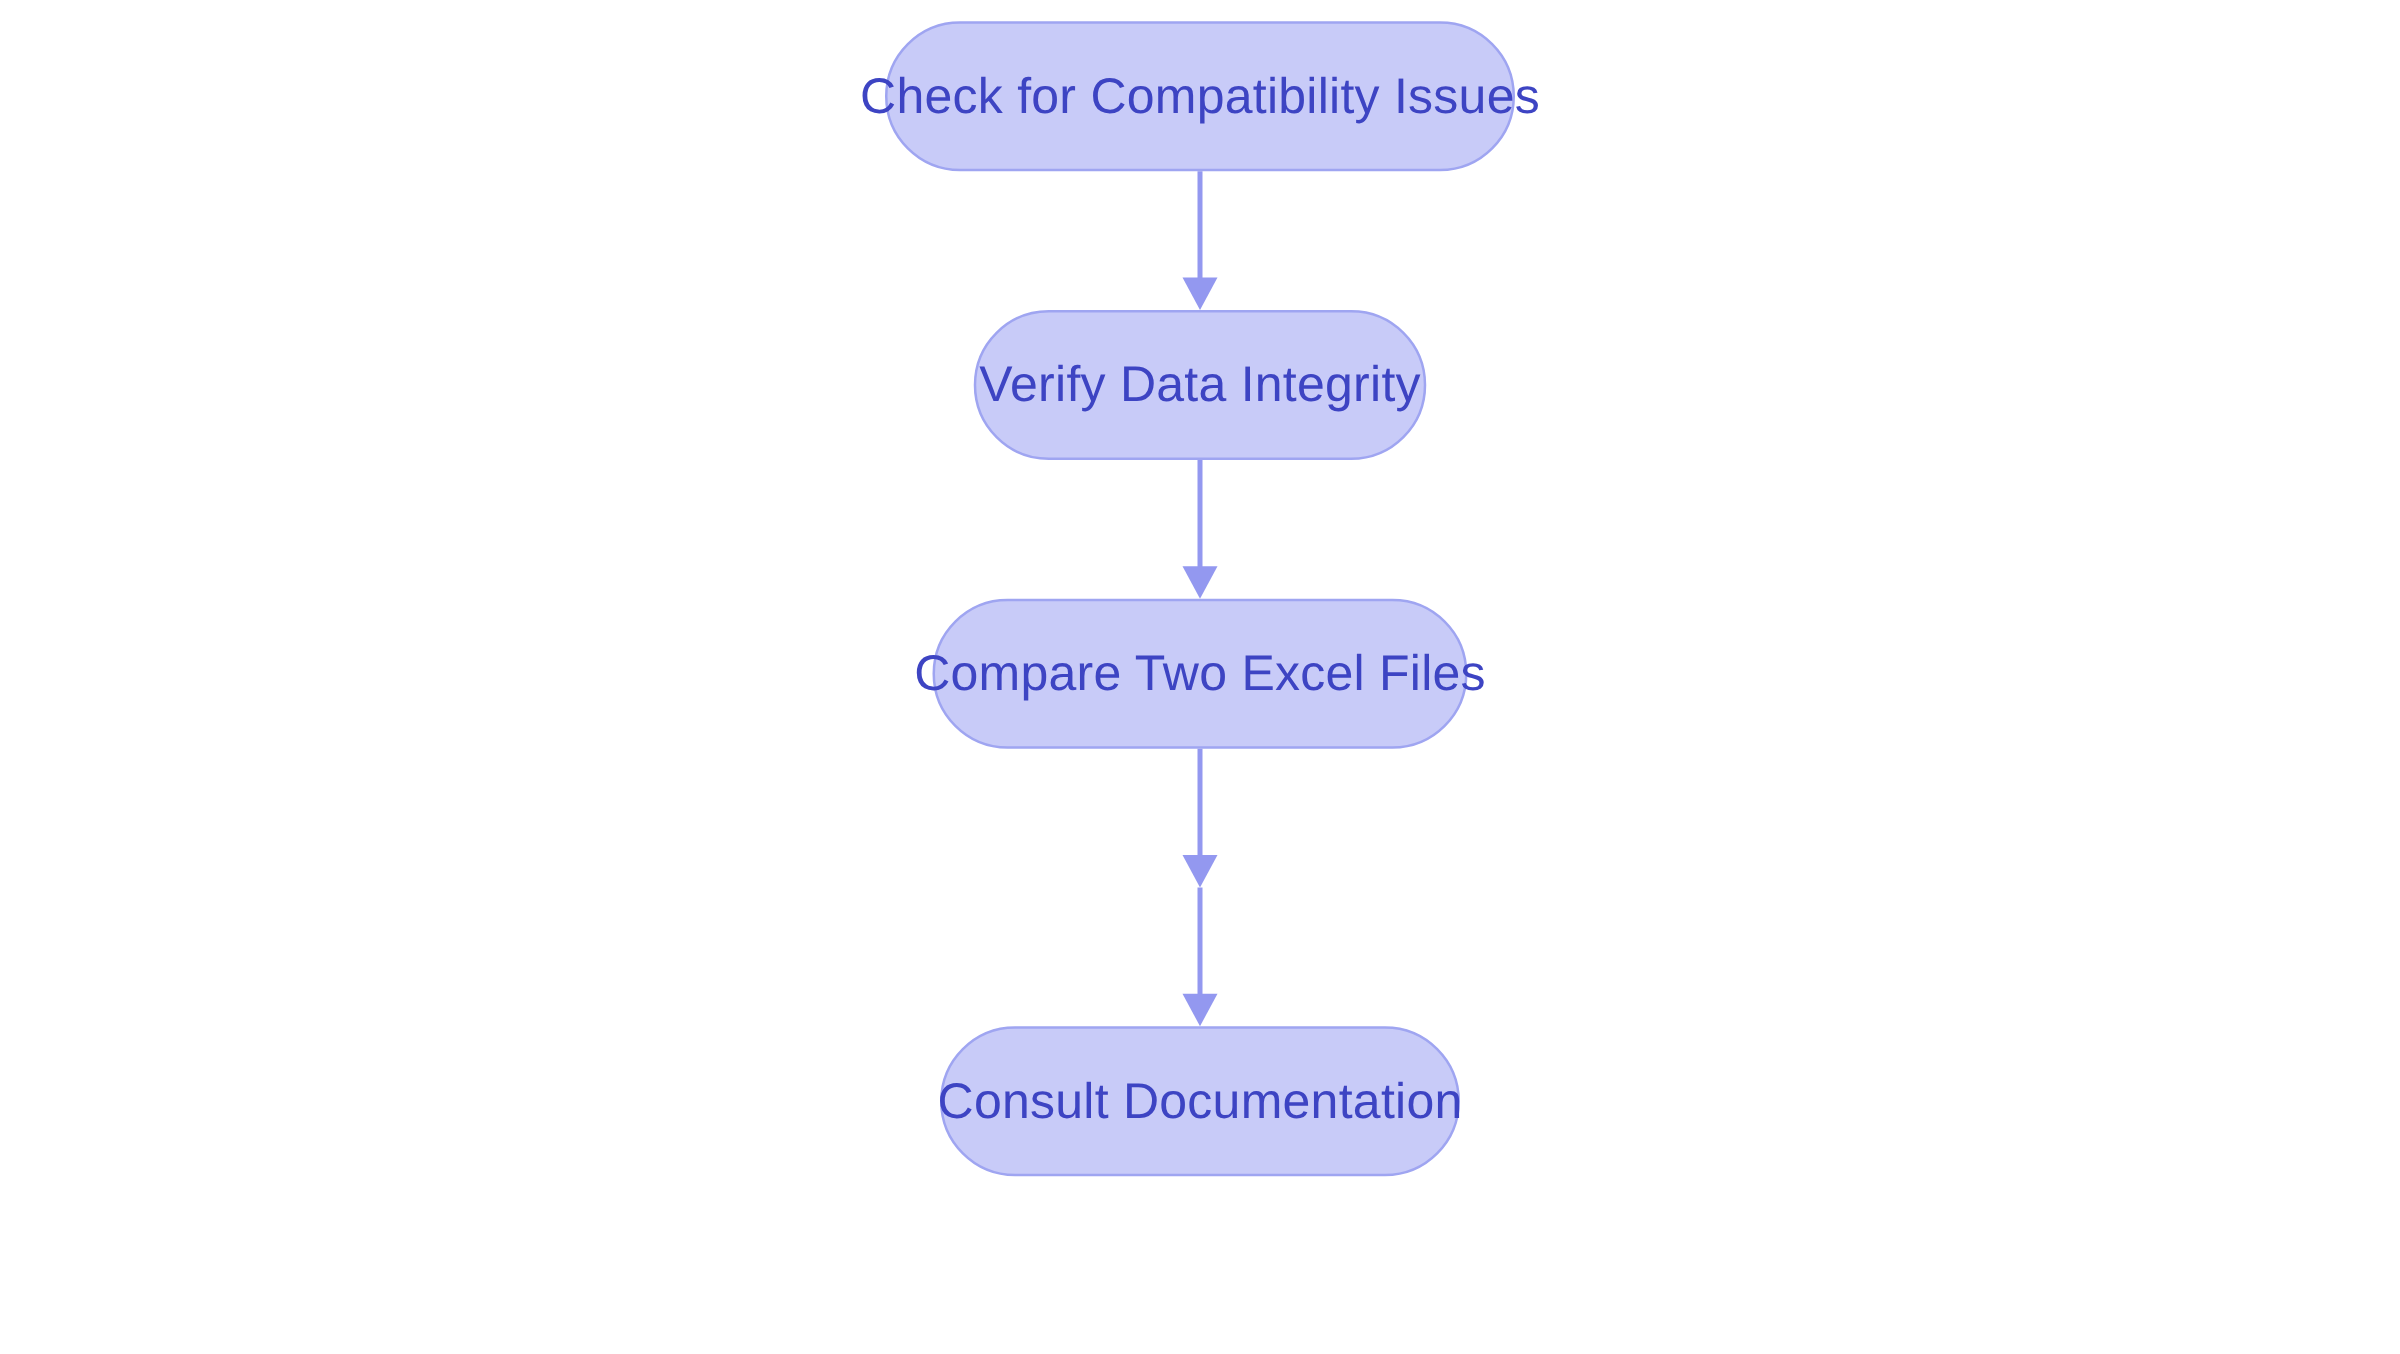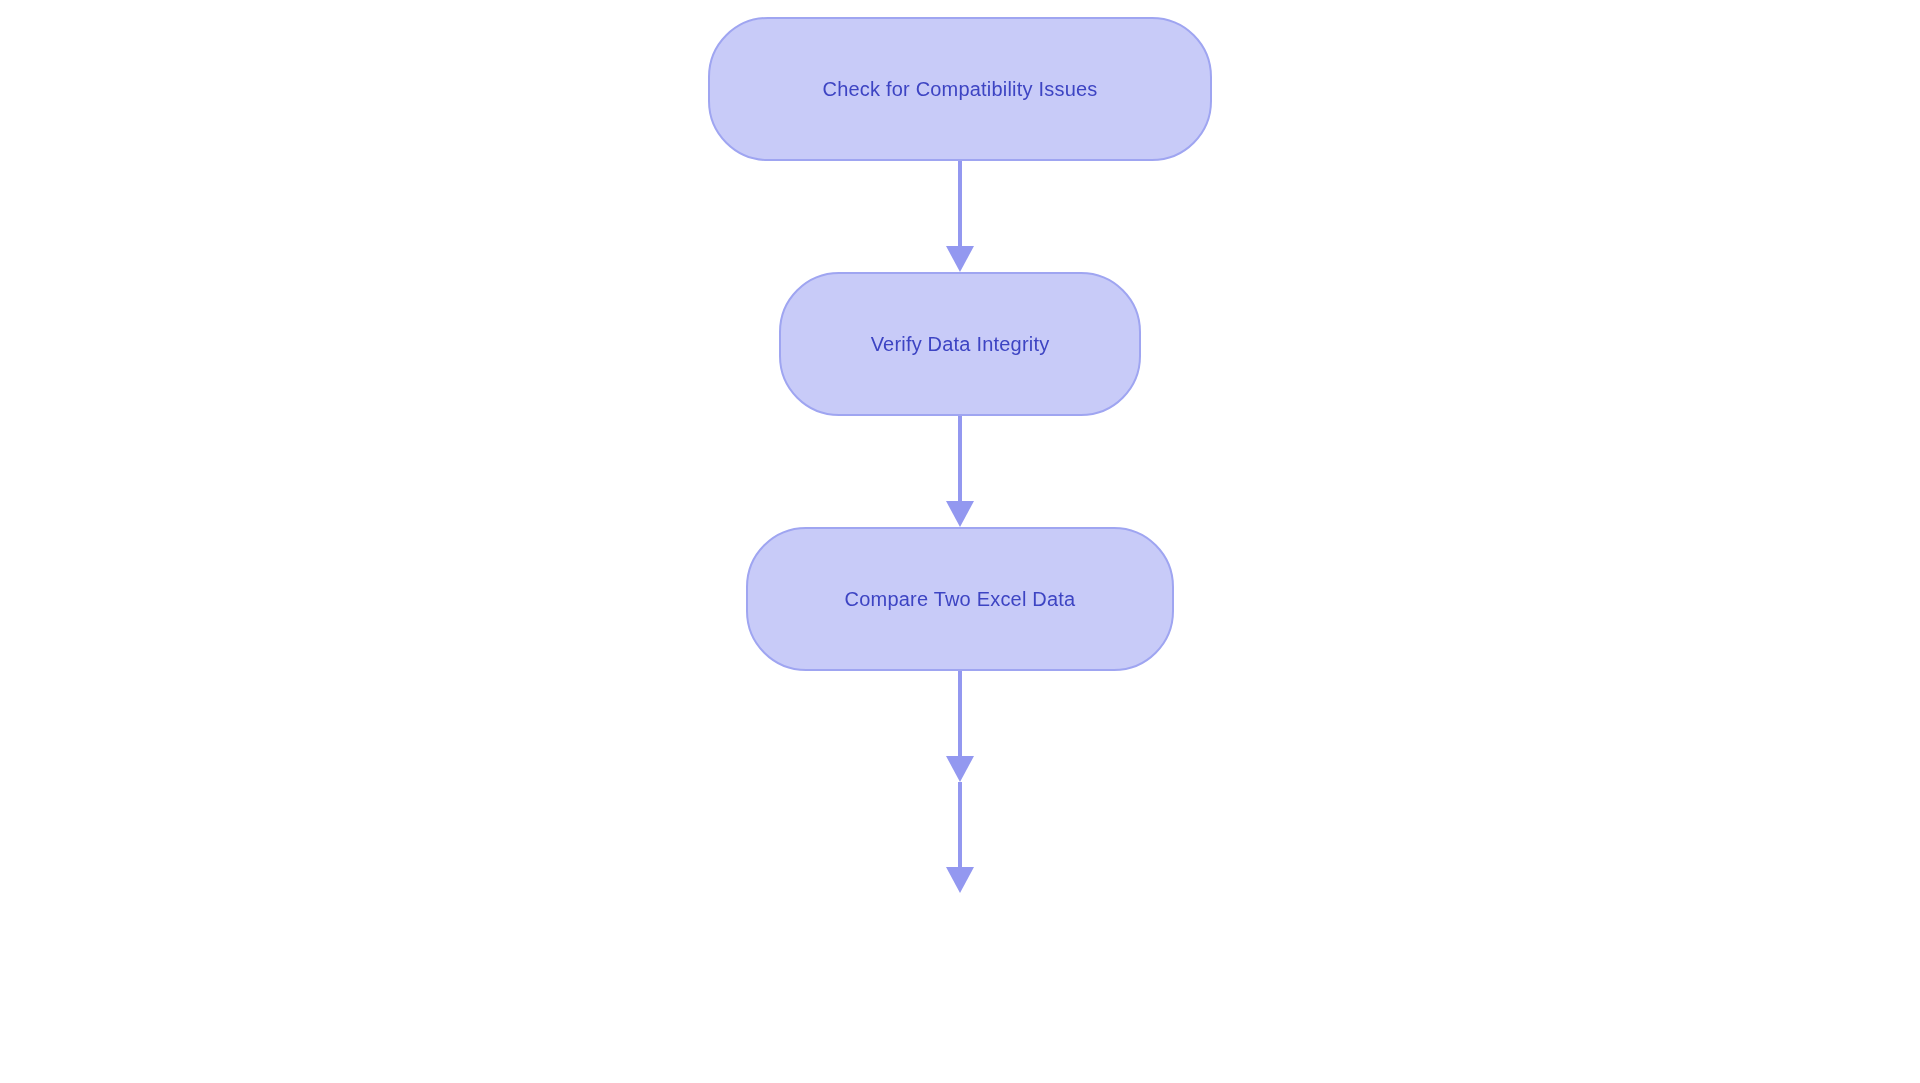--- a/index.html
+++ b/index.html
@@ -19,29 +19,29 @@
   }
   .canvas {
     width: 1920px;
     height: 1083px;
     padding-top: 17px;
     display: flex;
     flex-direction: column;
     align-items: center;
   }
   .flow-node {
-    height: 144px;
+    height: 120px;
     border: 2px solid var(--node-border);
     background: var(--node-fill);
     border-radius: 60px;
     display: flex;
     align-items: center;
     justify-content: center;
     color: var(--text);
-    font-size: 20px;
+    font-size: 40px;
     letter-spacing: 0.2px;
     white-space: nowrap;
     flex: 0 0 auto;
   }
   .flow-node.n1 { width: 504px; }
   .flow-node.n2 { width: 362px; }
   .flow-node.n3 { width: 428px; }
   .flow-node.n4 { width: 582px; }
   .flow-node.n5 { width: 416px; }
   .connector {
@@ -88,28 +88,31 @@
   <div class="flow-node n2">
     <span>Verify Data Integrity</span>
   </div>
 
   <div class="connector">
     <div class="line"></div>
     <div class="head"></div>
   </div>
 
   <div class="flow-node n3">
-    <span>Compare Two Excel Data</span>
+    <span>Compare Two Excel Files</span>
   </div>
 
   <div class="connector">
     <div class="line"></div>
     <div class="head"></div>
   </div>
 
 
   <div class="connector">
     <div class="line"></div>
     <div class="head"></div>
   </div>
 
+  <div class="flow-node n5">
+    <span>Consult Documentation</span>
+  </div>
 
 </div>
 
 </body></html>

